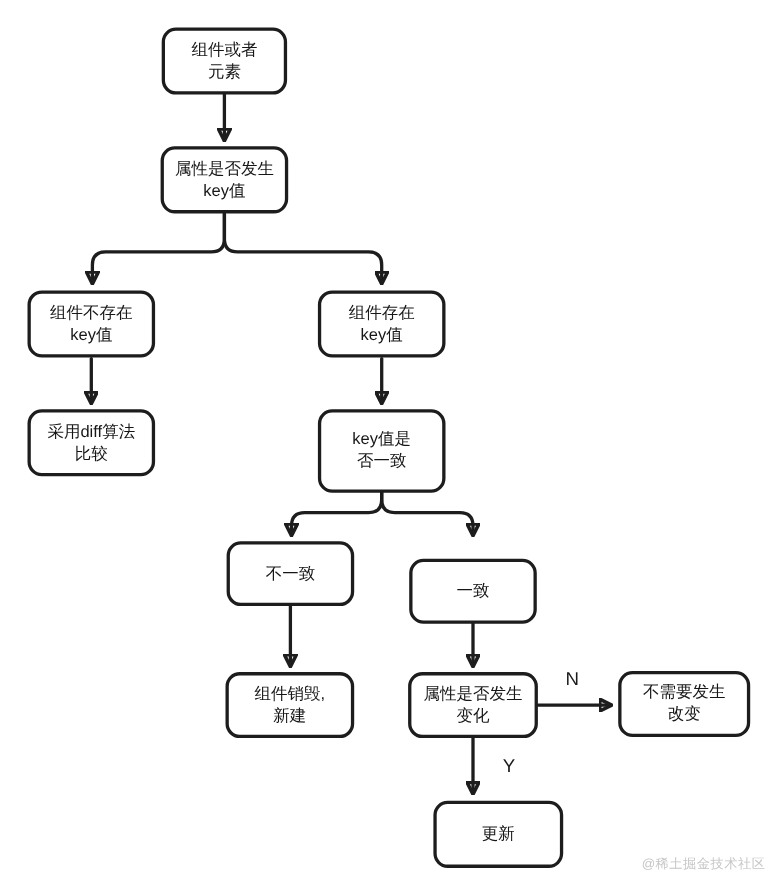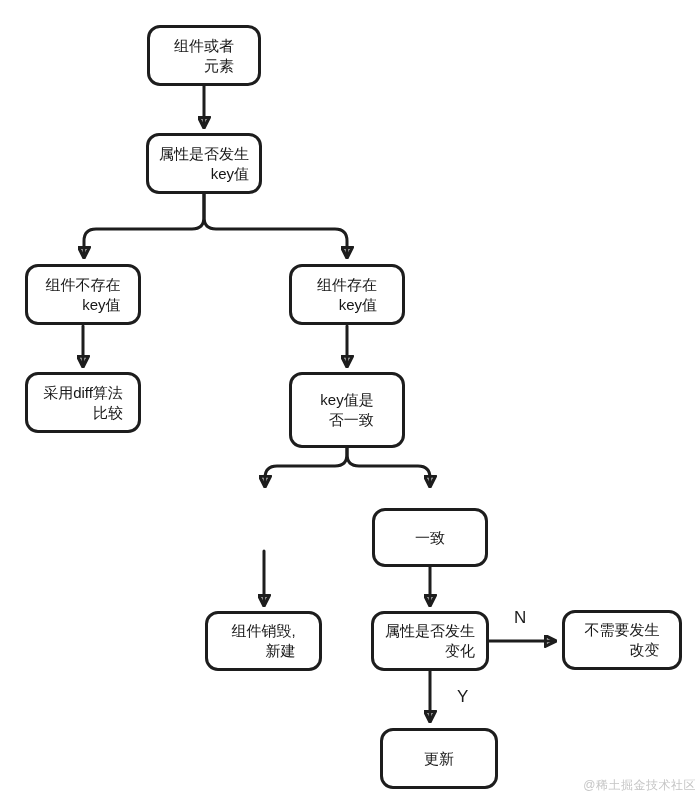--- a/index.html
+++ b/index.html
@@ -31,21 +31,21 @@
   }
   .node{
     position:absolute;
     box-sizing:border-box;
     background:var(--box-fill);
     border:3px solid var(--line);
     border-radius:13px;
     display:flex;
     align-items:center;
     justify-content:center;
-    text-align:right;
+    text-align:center;
     font-size:15px;
     line-height:20px;
     color:#161616;
     white-space:pre-line;
   }
   .edge-label{
     position:absolute;
     font-size:17px;
     color:#1b1b1b;
   }
@@ -93,33 +93,34 @@
 
   <div class="node" style="left:289px;top:264px;width:116px;height:61px">组件存在
 key值</div>
 
   <div class="node" style="left:25px;top:372px;width:116px;height:61px">采用diff算法
 比较</div>
 
   <div class="node" style="left:289px;top:372px;width:116px;height:76px">key值是
 否一致</div>
 
+  <div class="node" style="left:206px;top:492px;width:116px;height:59px">不一致</div>
 
   <div class="node" style="left:372px;top:508px;width:116px;height:59px">一致</div>
 
   <div class="node" style="left:371px;top:611px;width:118px;height:60px">属性是否发生
 变化</div>
 
   <div class="node" style="left:205px;top:611px;width:117px;height:60px">组件销毁,
 新建</div>
 
   <div class="node" style="left:562px;top:610px;width:120px;height:60px">不需要发生
 改变</div>
 
-  <div class="node" style="left:380px;top:728px;width:118px;height:61px">更新</div>
+  <div class="node" style="left:394px;top:728px;width:118px;height:61px">更新</div>
 
   <div class="edge-label" style="left:514px;top:608px">N</div>
 
   <div class="edge-label" style="left:457px;top:687px">Y</div>
 
   <div class="watermark">@稀土掘金技术社区</div>
 
 </div>
 
 </body></html>

